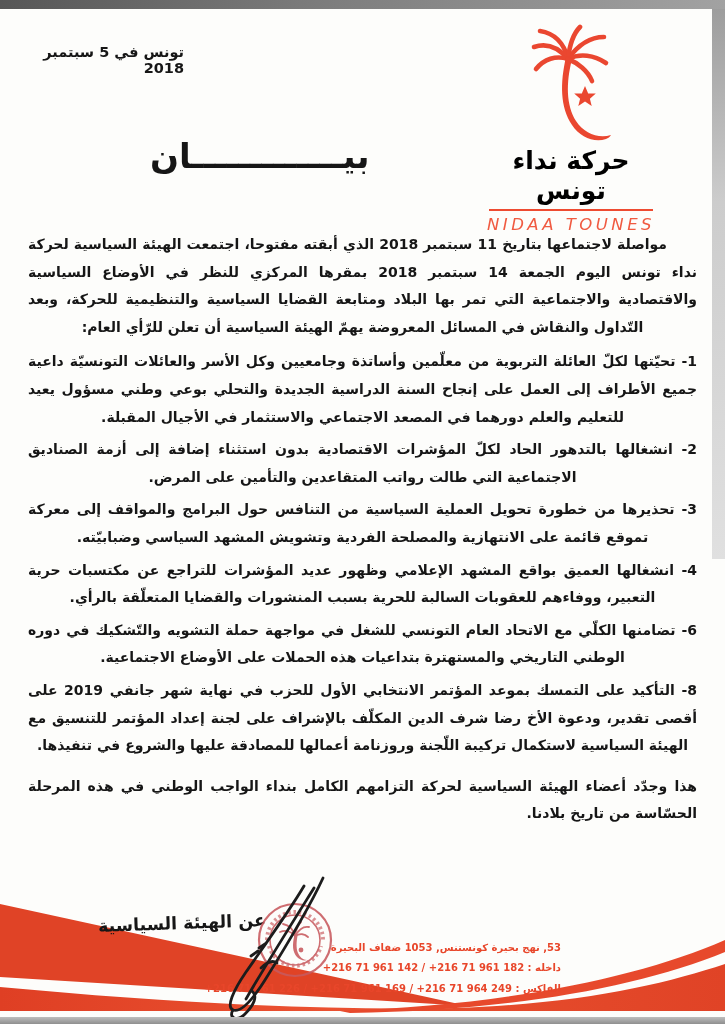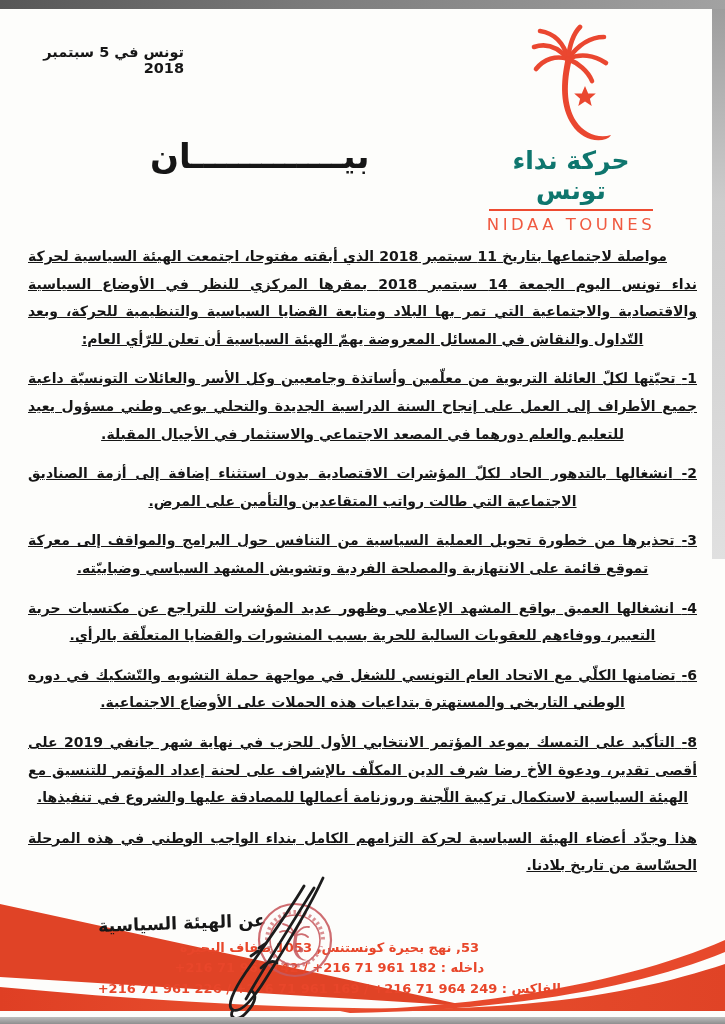--- a/index.html
+++ b/index.html
@@ -14,38 +14,38 @@
     background:linear-gradient(180deg,#9d9d9d,#cccccc 35%,#e0e0e0);}
   .scan-edge-bottom{position:absolute;bottom:0;left:0;width:100%;height:7px;z-index:6;
     background:linear-gradient(180deg,#bdbdbd,#8f8f8f);}
   
   .date-line{position:absolute;top:44px;left:24px;width:160px;
     font-size:14.5px;font-weight:bold;direction:rtl;text-align:right;}
   .doc-title{position:absolute;top:136px;left:150px;font-size:34px;font-weight:bold;
     direction:rtl;letter-spacing:0;}
   .logo{position:absolute;top:24px;right:64px;width:180px;text-align:center;}
   .logo svg{display:block;margin:0 auto;}
-  .logo-arabic{color:#0f766e;font-size:25px;font-weight:bold;direction:rtl;line-height:30px;}
+  .logo-arabic{color:#000000;font-size:25px;font-weight:bold;direction:rtl;line-height:30px;}
   .logo-divider{height:2px;background:#ee4b31;margin:3px 8px 4px;}
-  .logo-latin{color:#f05a41;font-size:16.5px;letter-spacing:3.5px;white-space:nowrap;}
+  .logo-latin{color:#f05a41;font-size:16.5px;letter-spacing:3.5px;white-space:nowrap;font-style:italic;}
   
   .content{position:absolute;top:231px;left:28px;right:28px;direction:rtl;
     font-size:14px;font-weight:bold;line-height:27.6px;z-index:2;}
-  .content p{margin:12px 0 5px;text-align:justify;text-align-last:center;text-decoration:underline;}
+  .content p{margin:0 0 5px;text-align:justify;text-align-last:center;}
   .content p.intro{text-indent:30px;margin-bottom:7px;}
   .content p.closing{margin-top:13px;text-align-last:right;}
   .num{white-space:nowrap;}
   
   .sig-label{position:absolute;top:913px;left:98px;font-size:17.5px;font-weight:bold;
     direction:rtl;transform:rotate(-2deg);z-index:3;}
   .signature{position:absolute;left:193px;top:872px;z-index:5;}
   .stamp{position:absolute;left:255px;top:900px;z-index:4;opacity:.88;}
   
   .footer-contact{position:absolute;top:938px;right:164px;z-index:3;direction:rtl;
-    text-align:center;color:#e8462a;font-size:13px;line-height:20.4px;font-weight:bold;margin-left:36px;}
+    text-align:right;color:#e8462a;font-size:10px;line-height:20.4px;font-weight:bold;margin-left:36px;}
   .footer-contact .nums{direction:ltr;unicode-bidi:embed;}
   .band{position:absolute;left:0;bottom:0;z-index:1;}
 </style>
 </head>
 <body>
 
 <div class="page">
 
   <div class="scan-edge-top"></div>
   <div class="scan-edge-right"></div>

